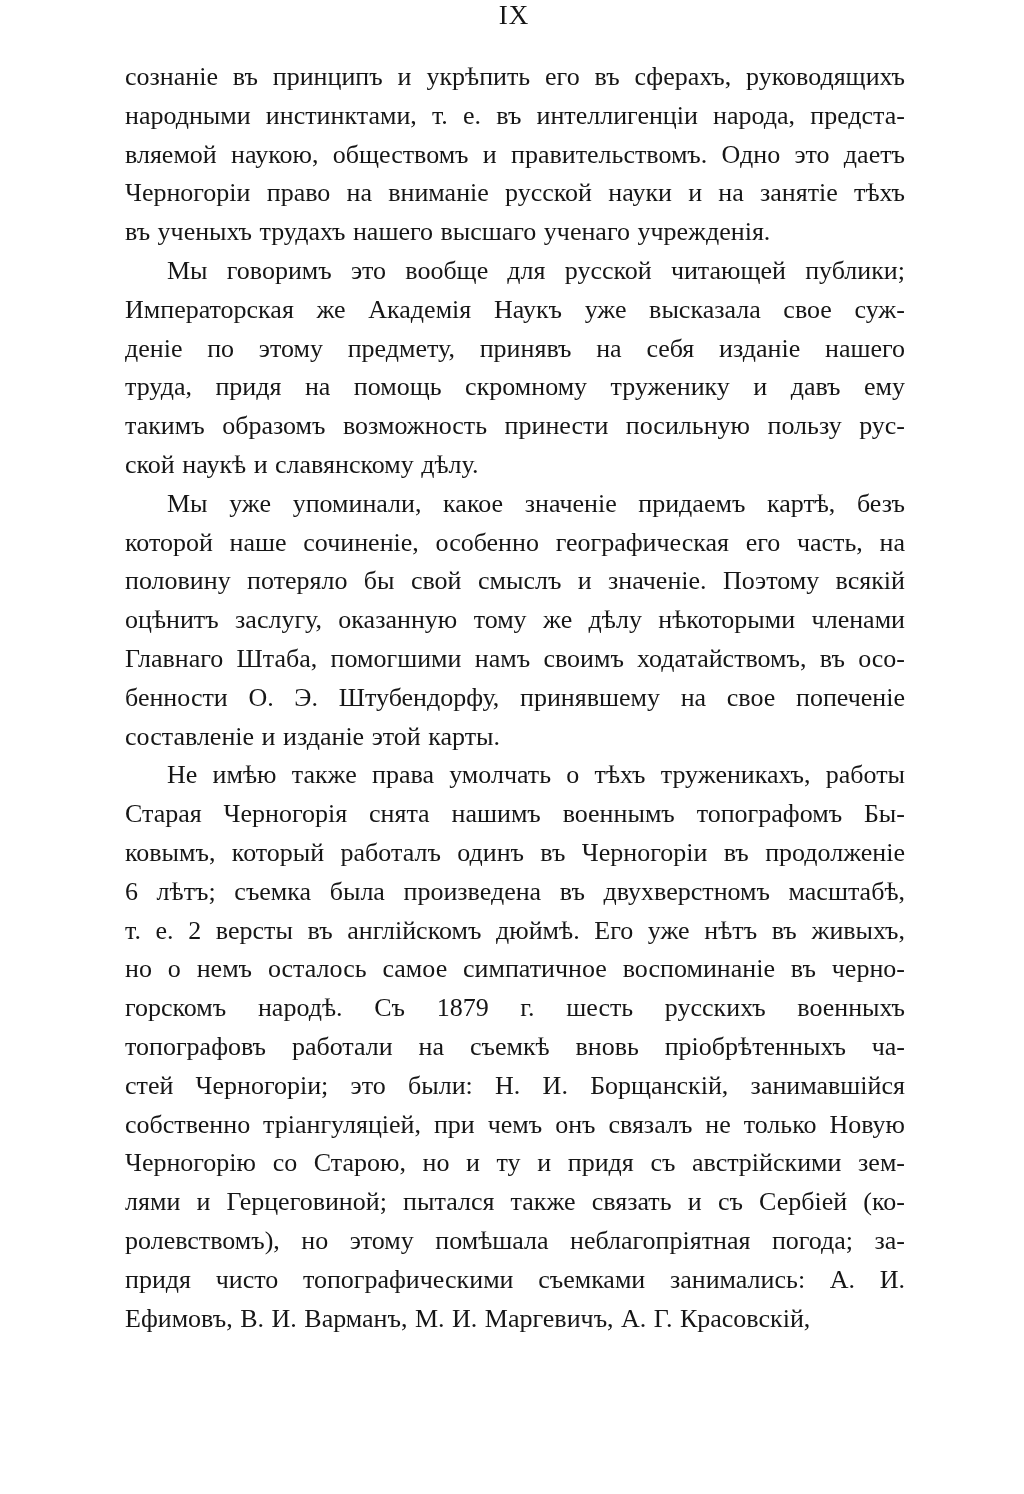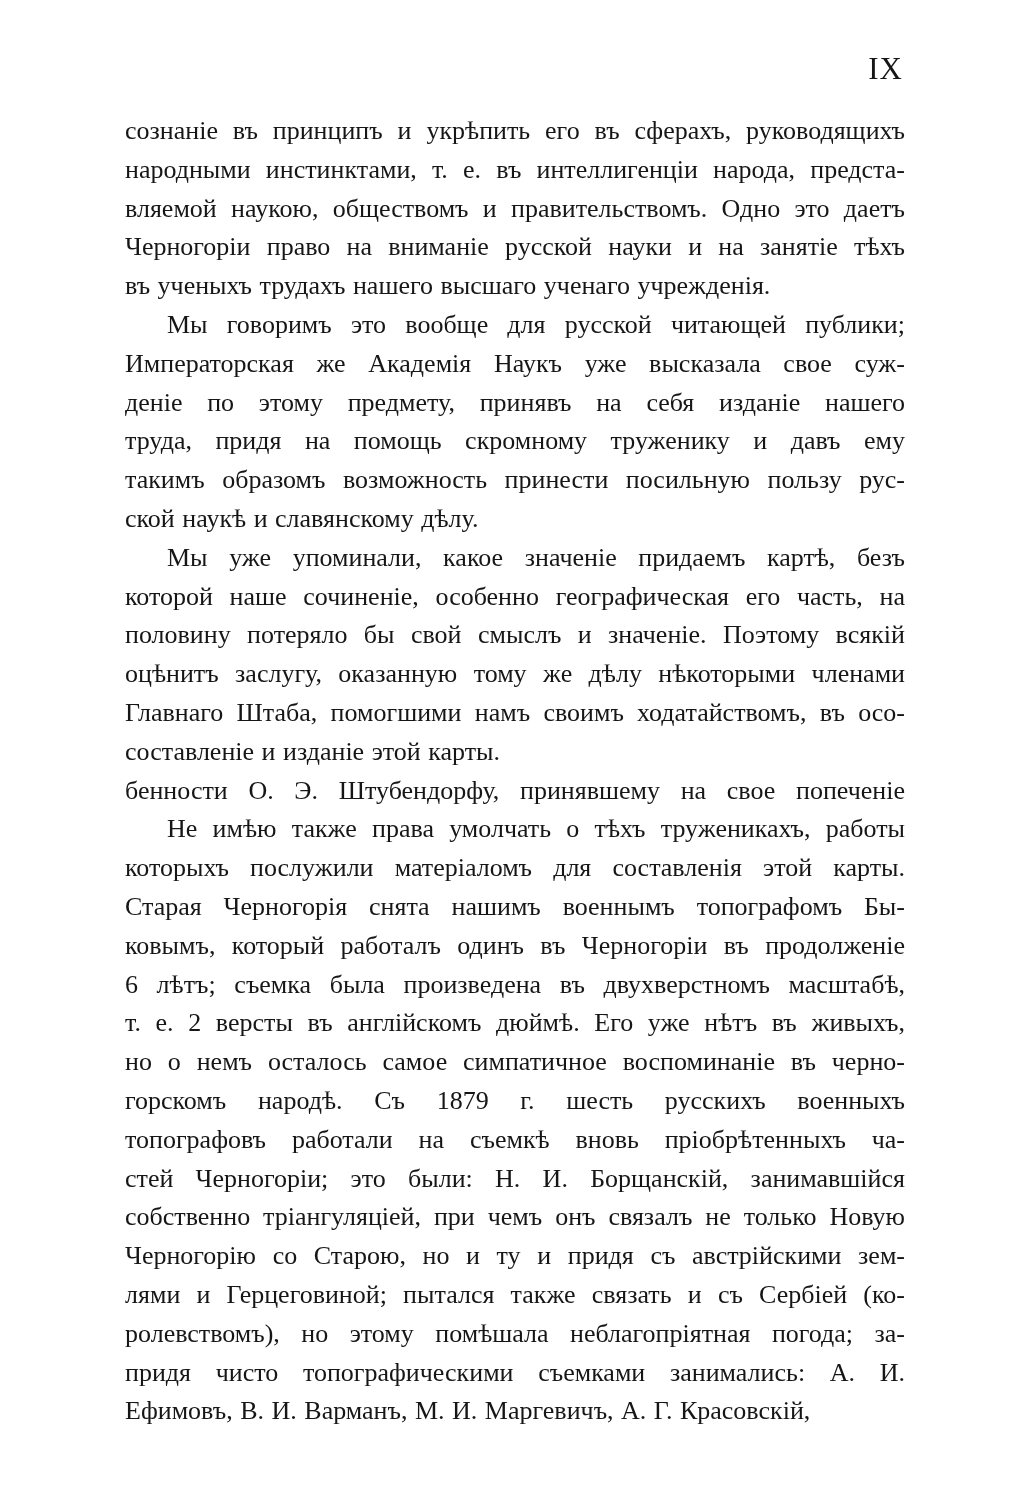--- a/index.html
+++ b/index.html
@@ -15,23 +15,22 @@
     color: #161616;
   }
   .page {
     box-sizing: border-box;
     width: 1024px;
     height: 1494px;
     padding: 0 119px 0 125px;
     background: #ffffff;
   }
   .page-number {
-    margin-top: 54px;
-    text-align: right;
-    font-size: 31px;
+    text-align: center;
+    font-size: 27px;
     line-height: 30px;
     letter-spacing: 1px;
     padding-right: 2px;
   }
   .text-block {
     margin-top: 28px;
   }
   .line {
     font-size: 26px;
     line-height: 38.8px;
@@ -62,24 +61,23 @@
       <div class="line">Императорская же Академія Наукъ уже высказала свое суж-</div>
       <div class="line">деніе по этому предмету, принявъ на себя изданіе нашего</div>
       <div class="line">труда, придя на помощь скромному труженику и давъ ему</div>
       <div class="line">такимъ образомъ возможность принести посильную пользу рус-</div>
       <div class="line final">ской наукѣ и славянскому дѣлу.</div>
       <div class="line indent">Мы уже упоминали, какое значеніе придаемъ картѣ, безъ</div>
       <div class="line">которой наше сочиненіе, особенно географическая его часть, на</div>
       <div class="line">половину потеряло бы свой смыслъ и значеніе. Поэтому всякій</div>
       <div class="line">оцѣнитъ заслугу, оказанную тому же дѣлу нѣкоторыми членами</div>
       <div class="line">Главнаго Штаба, помогшими намъ своимъ ходатайствомъ, въ осо-</div>
+      <div class="line">бенности О. Э. Штубендорфу, принявшему на свое попеченіе</div>
       <div class="line final">составленіе и изданіе этой карты.</div>
-      <div class="line">бенности О. Э. Штубендорфу, принявшему на свое попеченіе</div>
       <div class="line indent">Не имѣю также права умолчать о тѣхъ труженикахъ, работы</div>
-      <div class="line">которыхъ послужили матеріаломъ для составленія этой карты.</div>
       <div class="line">Старая Черногорія снята нашимъ военнымъ топографомъ Бы-</div>
       <div class="line">ковымъ, который работалъ одинъ въ Черногоріи въ продолженіе</div>
       <div class="line">6 лѣтъ; съемка была произведена въ двухверстномъ масштабѣ,</div>
       <div class="line">т. е. 2 версты въ англійскомъ дюймѣ. Его уже нѣтъ въ живыхъ,</div>
       <div class="line">но о немъ осталось самое симпатичное воспоминаніе въ черно-</div>
       <div class="line">горскомъ народѣ. Съ 1879 г. шесть русскихъ военныхъ</div>
       <div class="line">топографовъ работали на съемкѣ вновь пріобрѣтенныхъ ча-</div>
       <div class="line">стей Черногоріи; это были: Н. И. Борщанскій, занимавшійся</div>
       <div class="line">собственно тріангуляціей, при чемъ онъ связалъ не только Новую</div>
       <div class="line">Черногорію со Старою, но и ту и придя съ австрійскими зем-</div>

